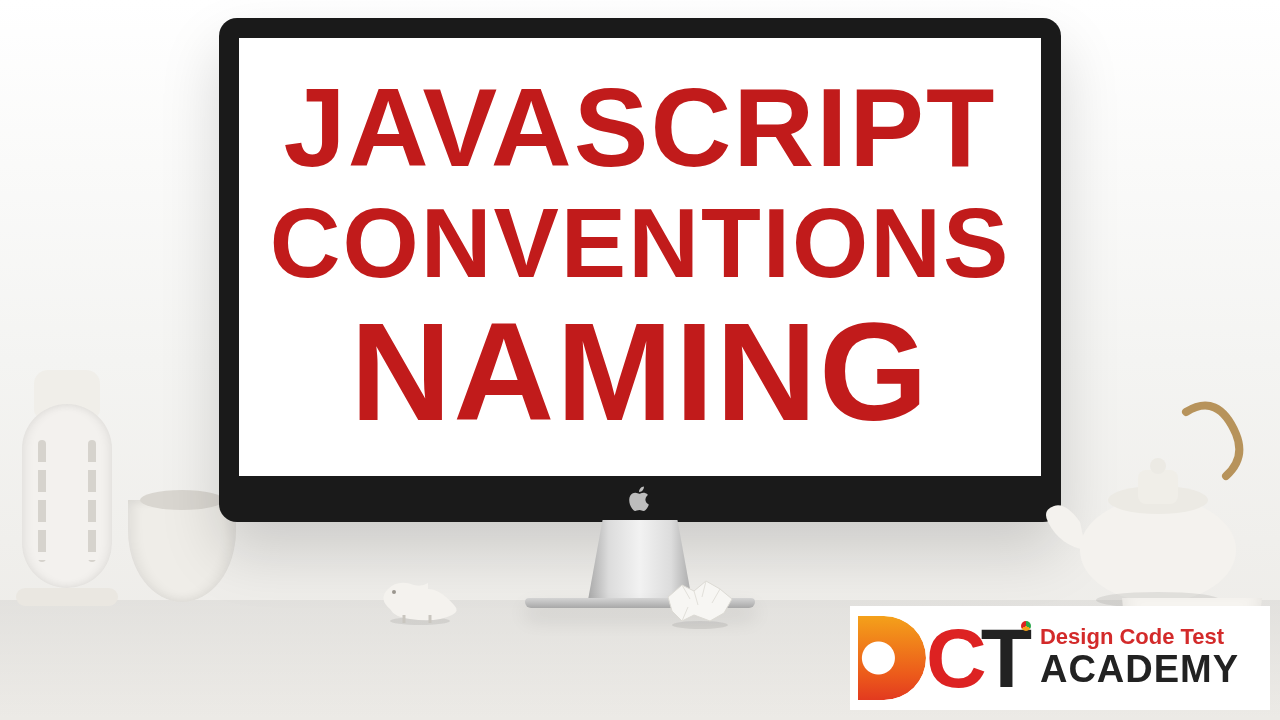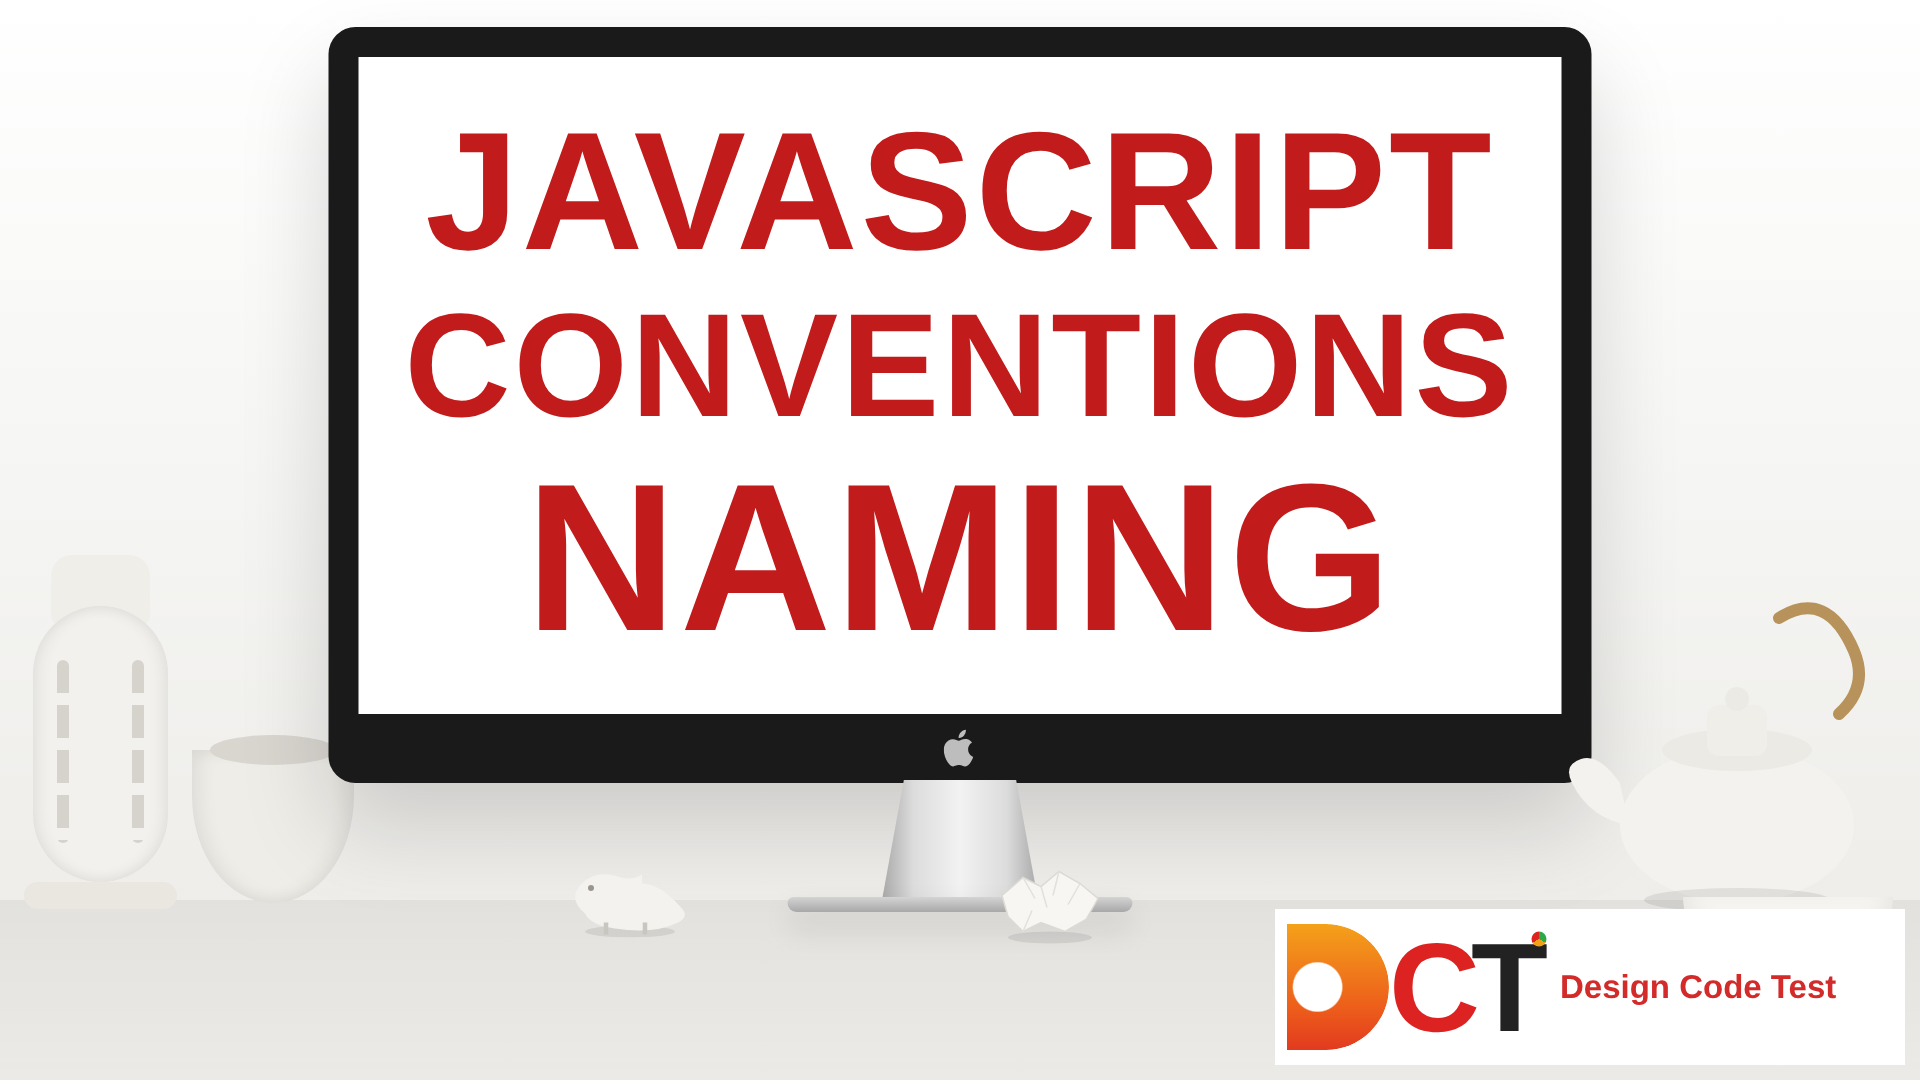--- a/index.html
+++ b/index.html
@@ -243,14 +243,15 @@
   </div>
 
 <div class="brand">
   <div class="dct">
     <div class="dletter"></div>
     <span class="cletter">C</span>
     <span class="tletter">T</span>
   </div>
   <div class="text">
     <span class="tag">Design Code Test</span>
+    <span class="name">ACADEMY</span>
   </div>
 </div>
 
 </body></html>

